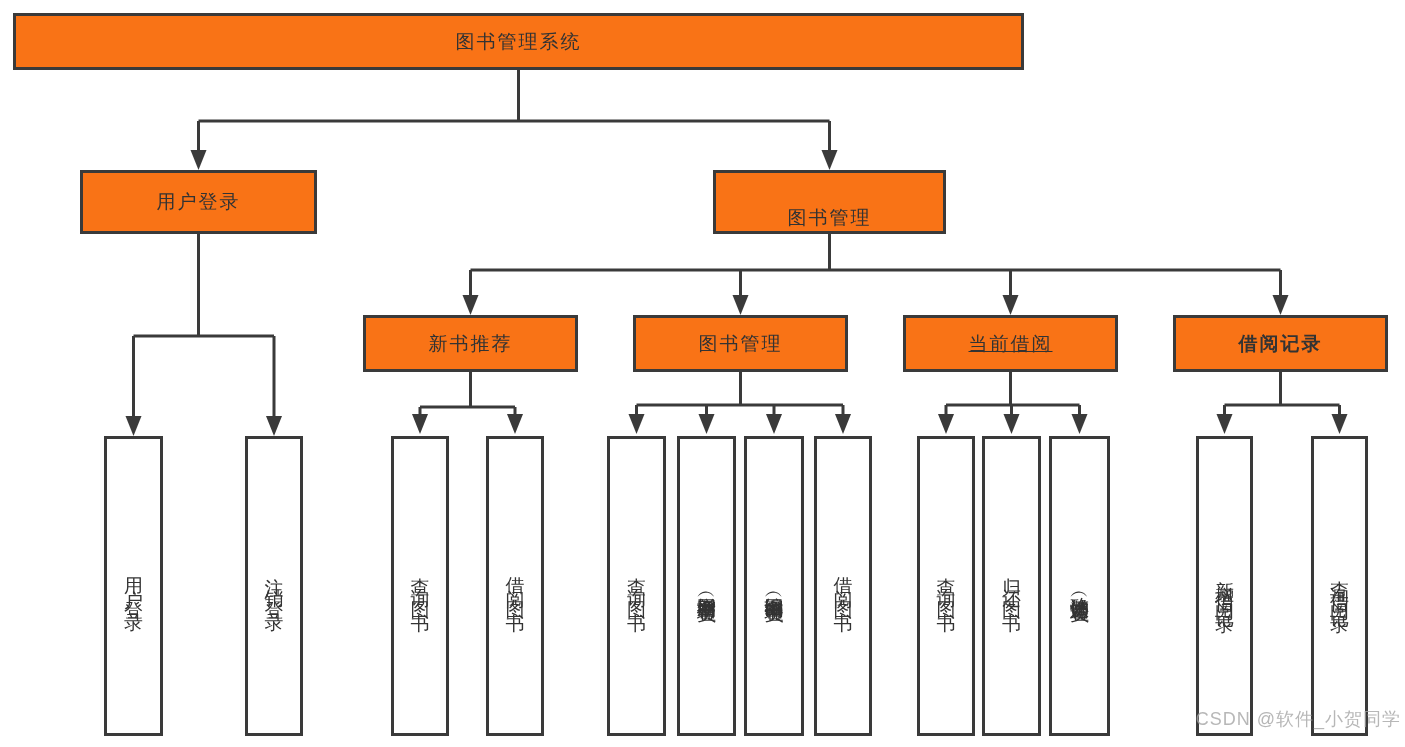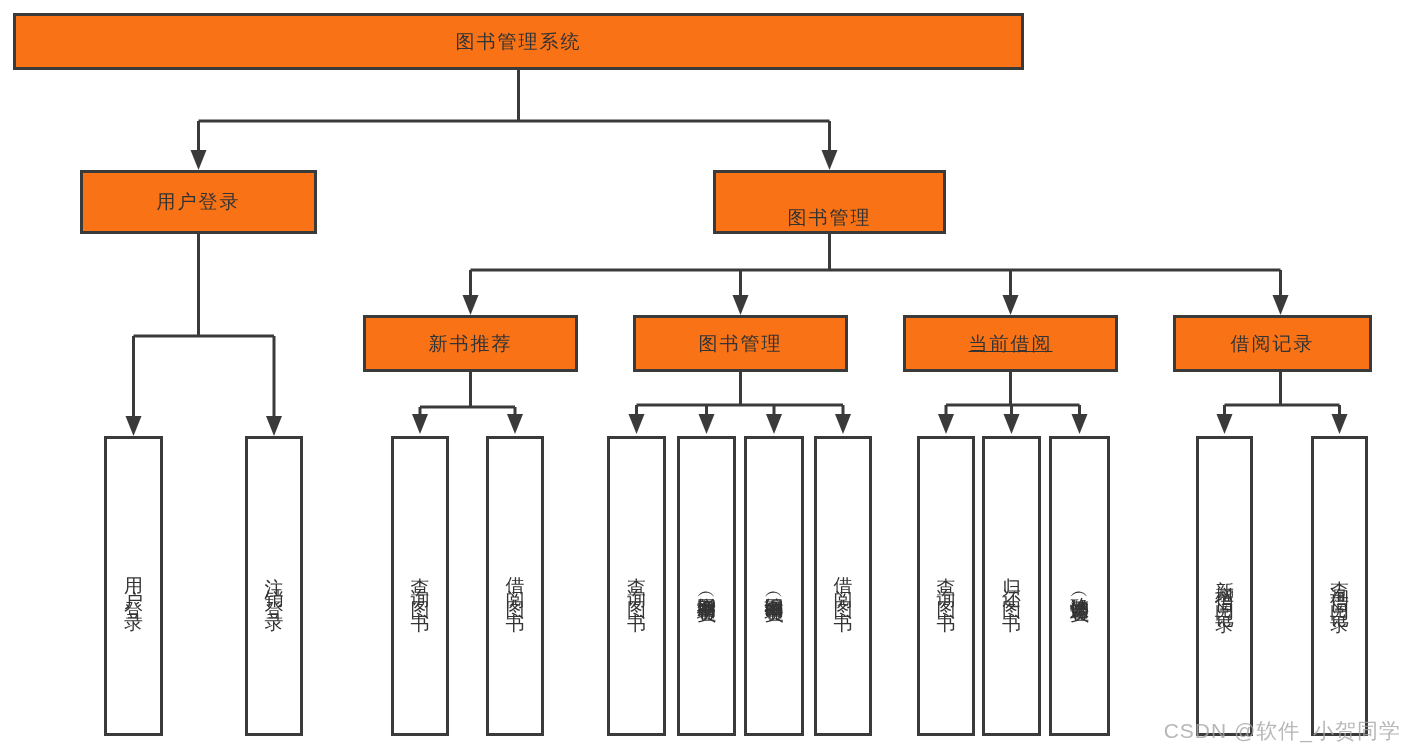--- a/index.html
+++ b/index.html
@@ -48,22 +48,22 @@
     text-orientation: mixed;
     font-size: 19px;
     letter-spacing: 12px;
     white-space: nowrap;
   }
   .vbox.mid .vtext { letter-spacing: 7px; }
   .vbox.long .vtext { letter-spacing: 1px; }
   #watermark {
     position: absolute;
     right: 4px;
-    bottom: 2px;
-    font-size: 21px;
+    bottom: 16px;
+    font-size: 18px;
     color: rgba(165,165,165,0.8);
     letter-spacing: 1px;
     z-index: 3;
   }
 </style>
 </head>
 <body>
 
 <div id="stage">
 
@@ -112,21 +112,21 @@
 
   <div class="hbox" style="left:363px; top:315px; width:215px; height:57px;">
     <span>新书推荐</span>
   </div>
   <div class="hbox" style="left:633px; top:315px; width:215px; height:57px;">
     <span>图书管理</span>
   </div>
   <div class="hbox" style="left:903px; top:315px; width:215px; height:57px;text-decoration:underline;">
     <span>当前借阅</span>
   </div>
-  <div class="hbox" style="left:1173px; top:315px; width:199px; height:57px;">
+  <div class="hbox" style="left:1173px; top:315px; width:215px; height:57px;font-weight:bold;">
     <span>借阅记录</span>
   </div>
 
   <div class="vbox" style="left:104px; width:59px;">
     <span class="vtext">用户登录</span>
   </div>
   <div class="vbox" style="left:245px; width:58px;">
     <span class="vtext">注销登录</span>
   </div>
 

